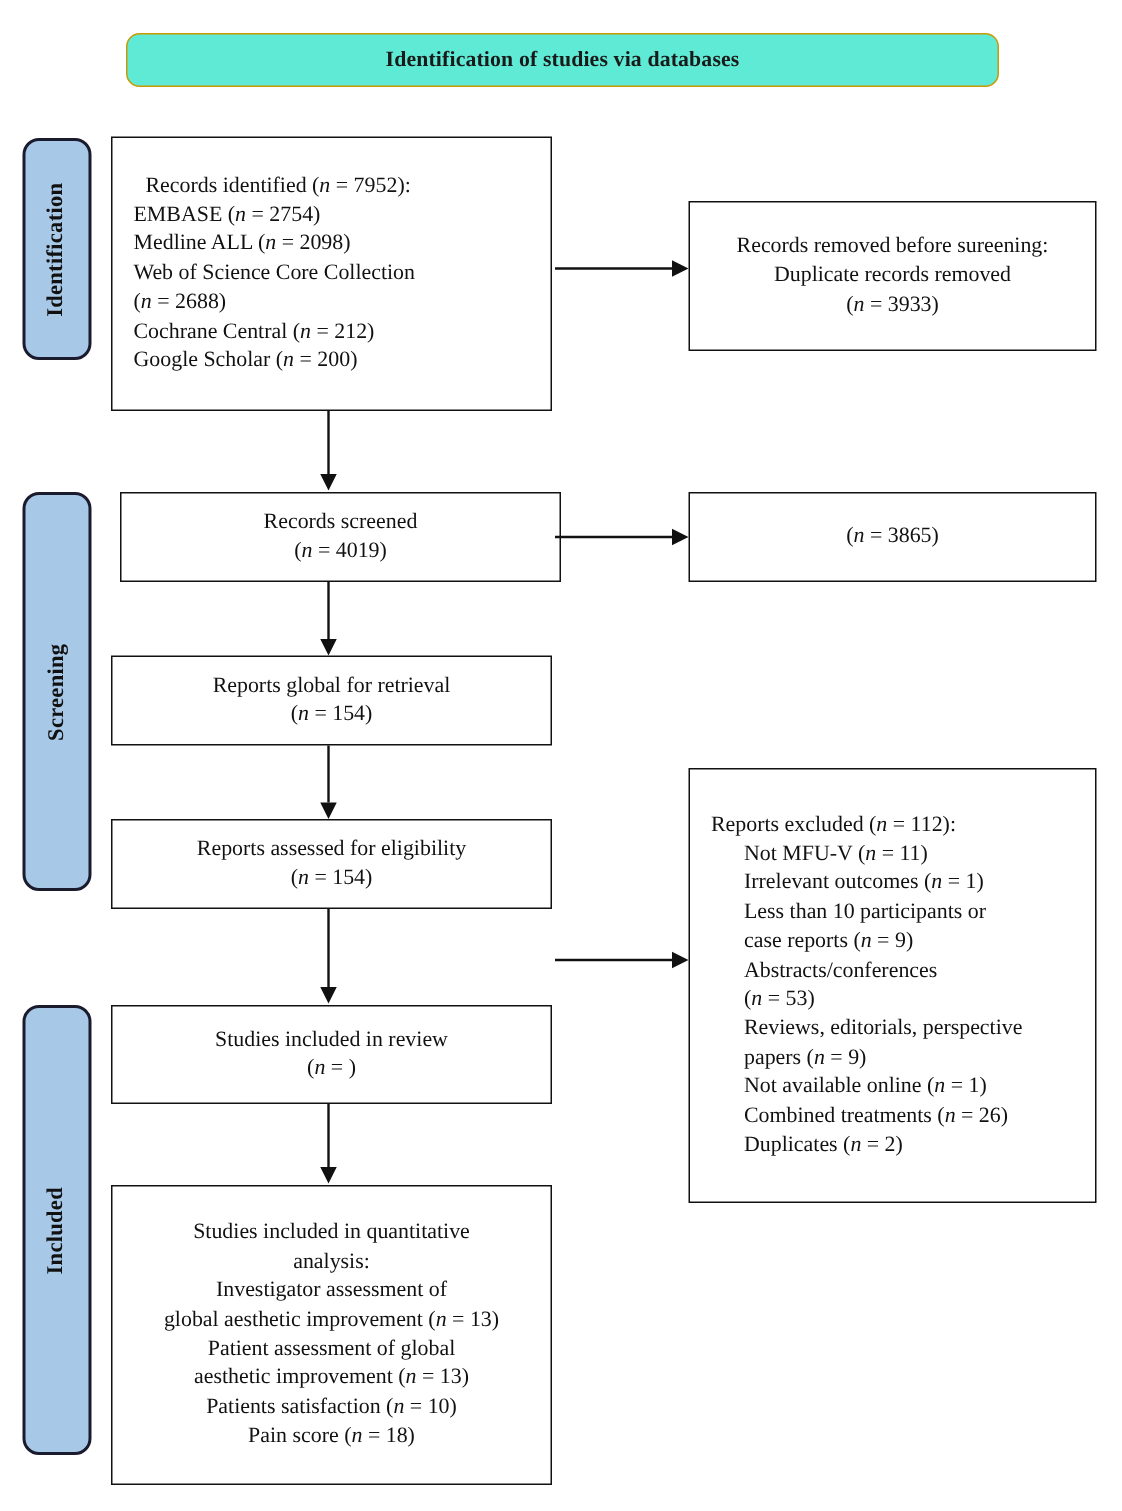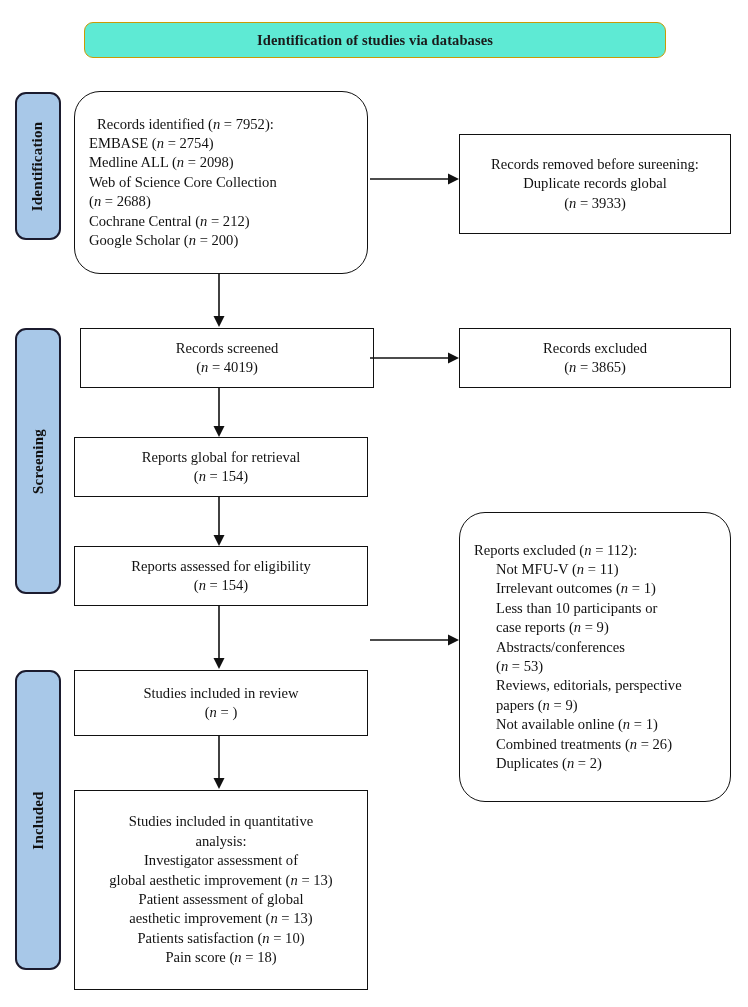--- a/index.html
+++ b/index.html
@@ -82,21 +82,21 @@
   .box .line {
     font-family: "Liberation Serif", "DejaVu Serif", serif;
     font-size: 14.6px;
     line-height: 1.33;
     color: #111111;
     white-space: nowrap;
   }
   .box.center .line { text-align: center; }
   .box.left   .line { text-align: left; }
   .box.pad    { padding: 12px 10px; }
-  .box.padl   { padding: 0 0 0 14px; border-radius: 26px; }
+  .box.padl   { padding: 0 0 0 14px; }
   .indent { padding-left: 22px; }
   em.n {
     font-style: italic;
     font-family: "Liberation Serif", "DejaVu Serif", serif;
   }
 
   
   #box-records-identified { left: 74px;  top: 91px;  width: 294px; height: 183px; }
   #box-records-screened   { left: 80px;  top: 328px; width: 294px; height: 60px;  }
   #box-reports-sought     { left: 74px;  top: 437px; width: 294px; height: 60px;  }
@@ -139,31 +139,30 @@
     <div class="line">EMBASE (<em class="n">n</em> = 2754)</div>
     <div class="line">Medline ALL (<em class="n">n</em> = 2098)</div>
     <div class="line">Web of Science Core Collection</div>
     <div class="line">(<em class="n">n</em> = 2688)</div>
     <div class="line">Cochrane Central (<em class="n">n</em> = 212)</div>
     <div class="line">Google Scholar (<em class="n">n</em> = 200)</div>
   </div>
 
   <div class="box center pad" id="box-records-removed">
     <div class="line">Records removed before sureening:</div>
-    <div class="line">Duplicate records global</div>
+    <div class="line">Duplicate records removed</div>
     <div class="line">(<em class="n">n</em> = 3933)</div>
   </div>
 
   <div class="box center pad" id="box-records-screened">
     <div class="line">Records screened</div>
     <div class="line">(<em class="n">n</em> = 4019)</div>
   </div>
 
   <div class="box center pad" id="box-records-excluded">
-    <div class="line">Records excluded</div>
     <div class="line">(<em class="n">n</em> = 3865)</div>
   </div>
 
   <div class="box center pad" id="box-reports-sought">
     <div class="line">Reports global for retrieval</div>
     <div class="line">(<em class="n">n</em> = 154)</div>
   </div>
 
   <div class="box center pad" id="box-reports-assessed">
     <div class="line">Reports assessed for eligibility</div>

